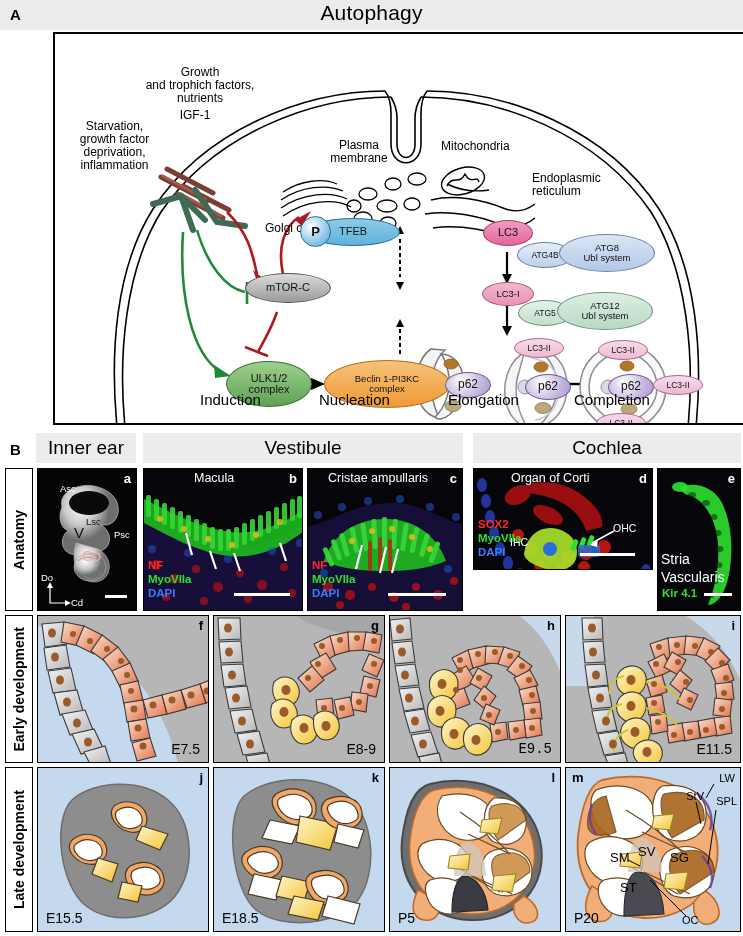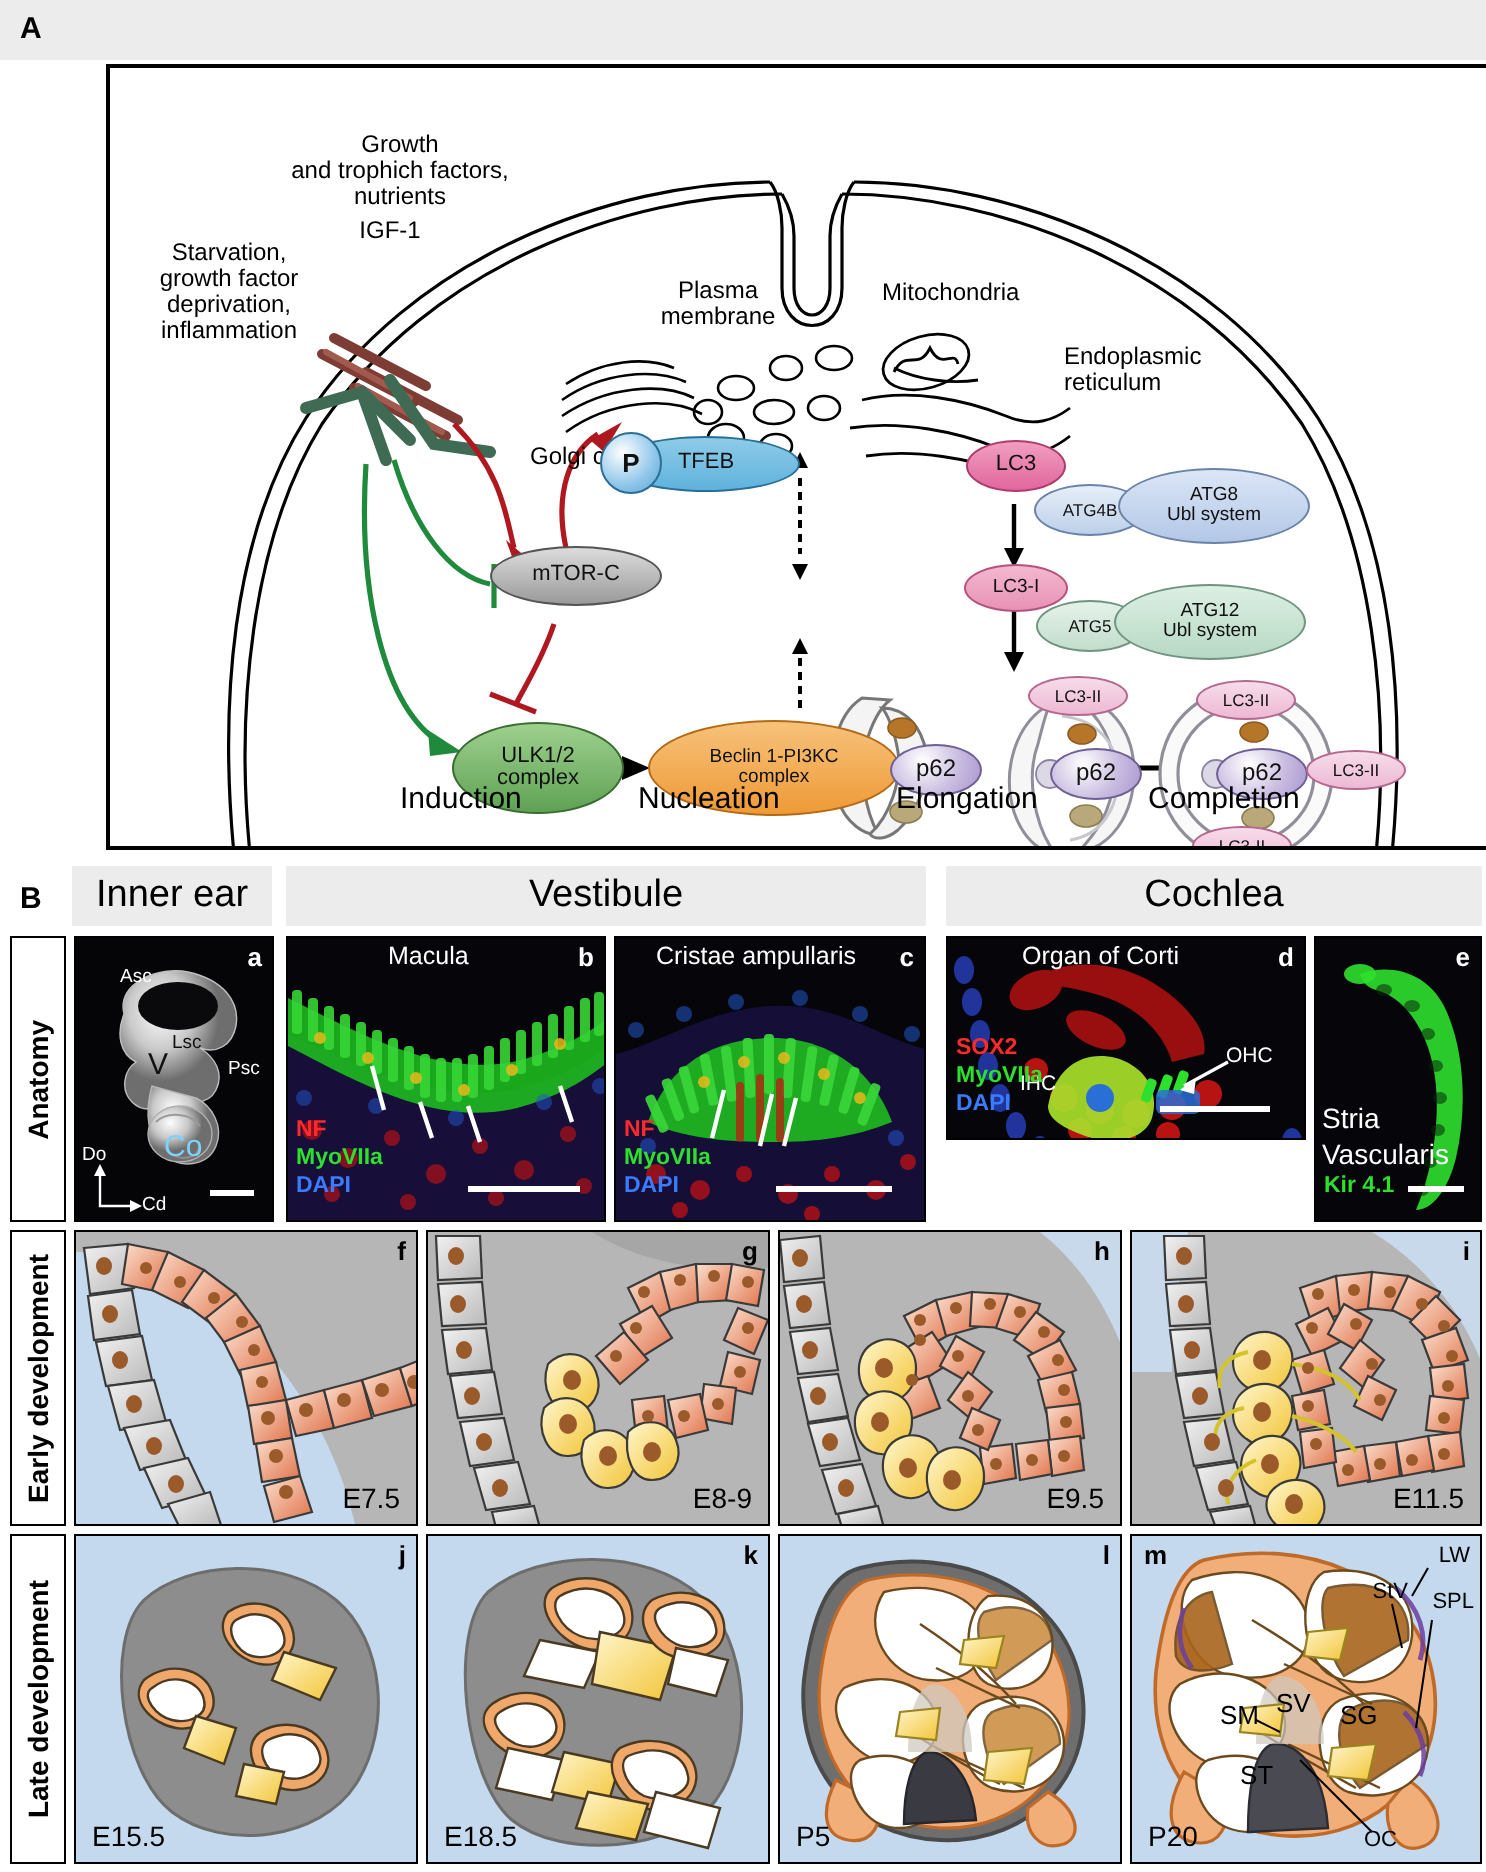--- a/index.html
+++ b/index.html
@@ -99,20 +99,21 @@
   }
   .devid{ position:absolute; right:5px; top:2px; font-size:13px; font-weight:bold; color:#000; }
   .devstage{ position:absolute; font-size:14px; color:#000; }
   .mini{ position:absolute; font-size:9.5px; color:#000; white-space:nowrap; }
 </style>
 </head>
 <body>
 
 <div id="panelA-header">
   <div class="letter">A</div>
+  <div class="title">Autophagy</div>
 </div>
 
 <div id="panelA-box">
   <svg width="733" height="393" viewBox="0 0 733 393" style="position:absolute;left:0;top:0;">
 
     <g fill="none" stroke="#000" stroke-width="1.6">
       <path d="M330 57 C250 57 150 95 98 175 C60 235 55 320 62 393"></path>
       <path d="M336 63 C258 63 160 99 106 178 C70 236 63 322 70 393"></path>
       <path d="M330 57 C334 62 336 72 336 80 L336 110"></path>
       <path d="M336 63 C340 70 342 76 342 84 L342 110"></path>
@@ -375,21 +376,21 @@
       <path d="M12 116 L12 134 L30 134"></path>
     </g>
     <polygon points="12,113 9,119 15,119" fill="#fff"></polygon>
     <polygon points="33,134 27,131 27,137" fill="#fff"></polygon>
   </svg>
   <div class="panelid" style="right:5px; top:2px;">a</div>
   <div class="mini" style="left:22px; top:14px; color:#fff;">Asc</div>
   <div class="mini" style="left:48px; top:47px; color:#111;">Lsc</div>
   <div class="mini" style="left:76px; top:60px; color:#fff;">Psc</div>
   <div class="mini" style="left:36px; top:55px; color:#111; font-size:15px;">V</div>
-  <div class="mini" style="left:44px; top:96px; color:#7dd3fc; font-size:15px;">Co</div>
+  <div class="mini" style="left:44px; top:78px; color:#fca5a5; font-size:15px;">Co</div>
   <div class="mini" style="left:3px; top:103px; color:#fff;">Do</div>
   <div class="mini" style="left:33px; top:128px; color:#fff;">Cd</div>
   <div class="sbar" style="right:9px; bottom:12px; width:22px;"></div>
 </div>
 
 <div class="micro" style="left:143px; top:468px; width:160px; height:143px;">
   <svg width="160" height="143" viewBox="0 0 160 143" style="position:absolute;left:0;top:0;">
     <rect width="160" height="143" fill="#05050a"></rect>
     <path d="M0 48 C40 66 80 86 120 74 C140 68 152 60 160 54 L160 143 L0 143 Z" fill="#18103c" opacity="0.95"></path>
     <g>
@@ -800,21 +801,21 @@
       <ellipse cx="89" cy="62" rx="3" ry="3"></ellipse>
         <ellipse cx="94" cy="82" rx="3" ry="3"></ellipse>
       <ellipse cx="99" cy="99" rx="3" ry="3"></ellipse>
       <ellipse cx="52" cy="68" rx="4.5" ry="5"></ellipse>
         <ellipse cx="50" cy="95" rx="4.5" ry="5"></ellipse>
       <ellipse cx="64" cy="118" rx="4.5" ry="5"></ellipse>
         <ellipse cx="86" cy="124" rx="4.5" ry="5"></ellipse>
     </g>
   </svg>
   <div class="devid">h</div>
-  <div class="devstage" style="right:8px; bottom:5px;">E9.5</div>
+  <div class="devstage" style="right:8px; bottom:5px;font-family:Liberation Mono, monospace;">E9.5</div>
 </div>
 
 <div class="devpanel" style="left:565px; top:615px; width:176px; height:148px;">
   <svg width="176" height="148" viewBox="0 0 176 148" style="position:absolute;left:0;top:0;">
     <path d="M0 0 L176 0 L176 148 L0 148 Z" fill="#b6b6b6"></path>
     <path d="M120 0 C146 16 164 38 176 68 L176 0 Z" fill="#c9d9ec"></path>
     <path d="M0 0 L28 0 C24 20 20 44 20 70 L0 70 Z" fill="#c9d9ec"></path>
     <g stroke="#3a3a3a" stroke-width="1.1" fill="url(#g-grey)">
       <path d="M16 2 l20 0 l1 21 l-20 1 Z"></path>
         <path d="M17 26 l20 -1 l2 21 l-20 1 Z"></path>

